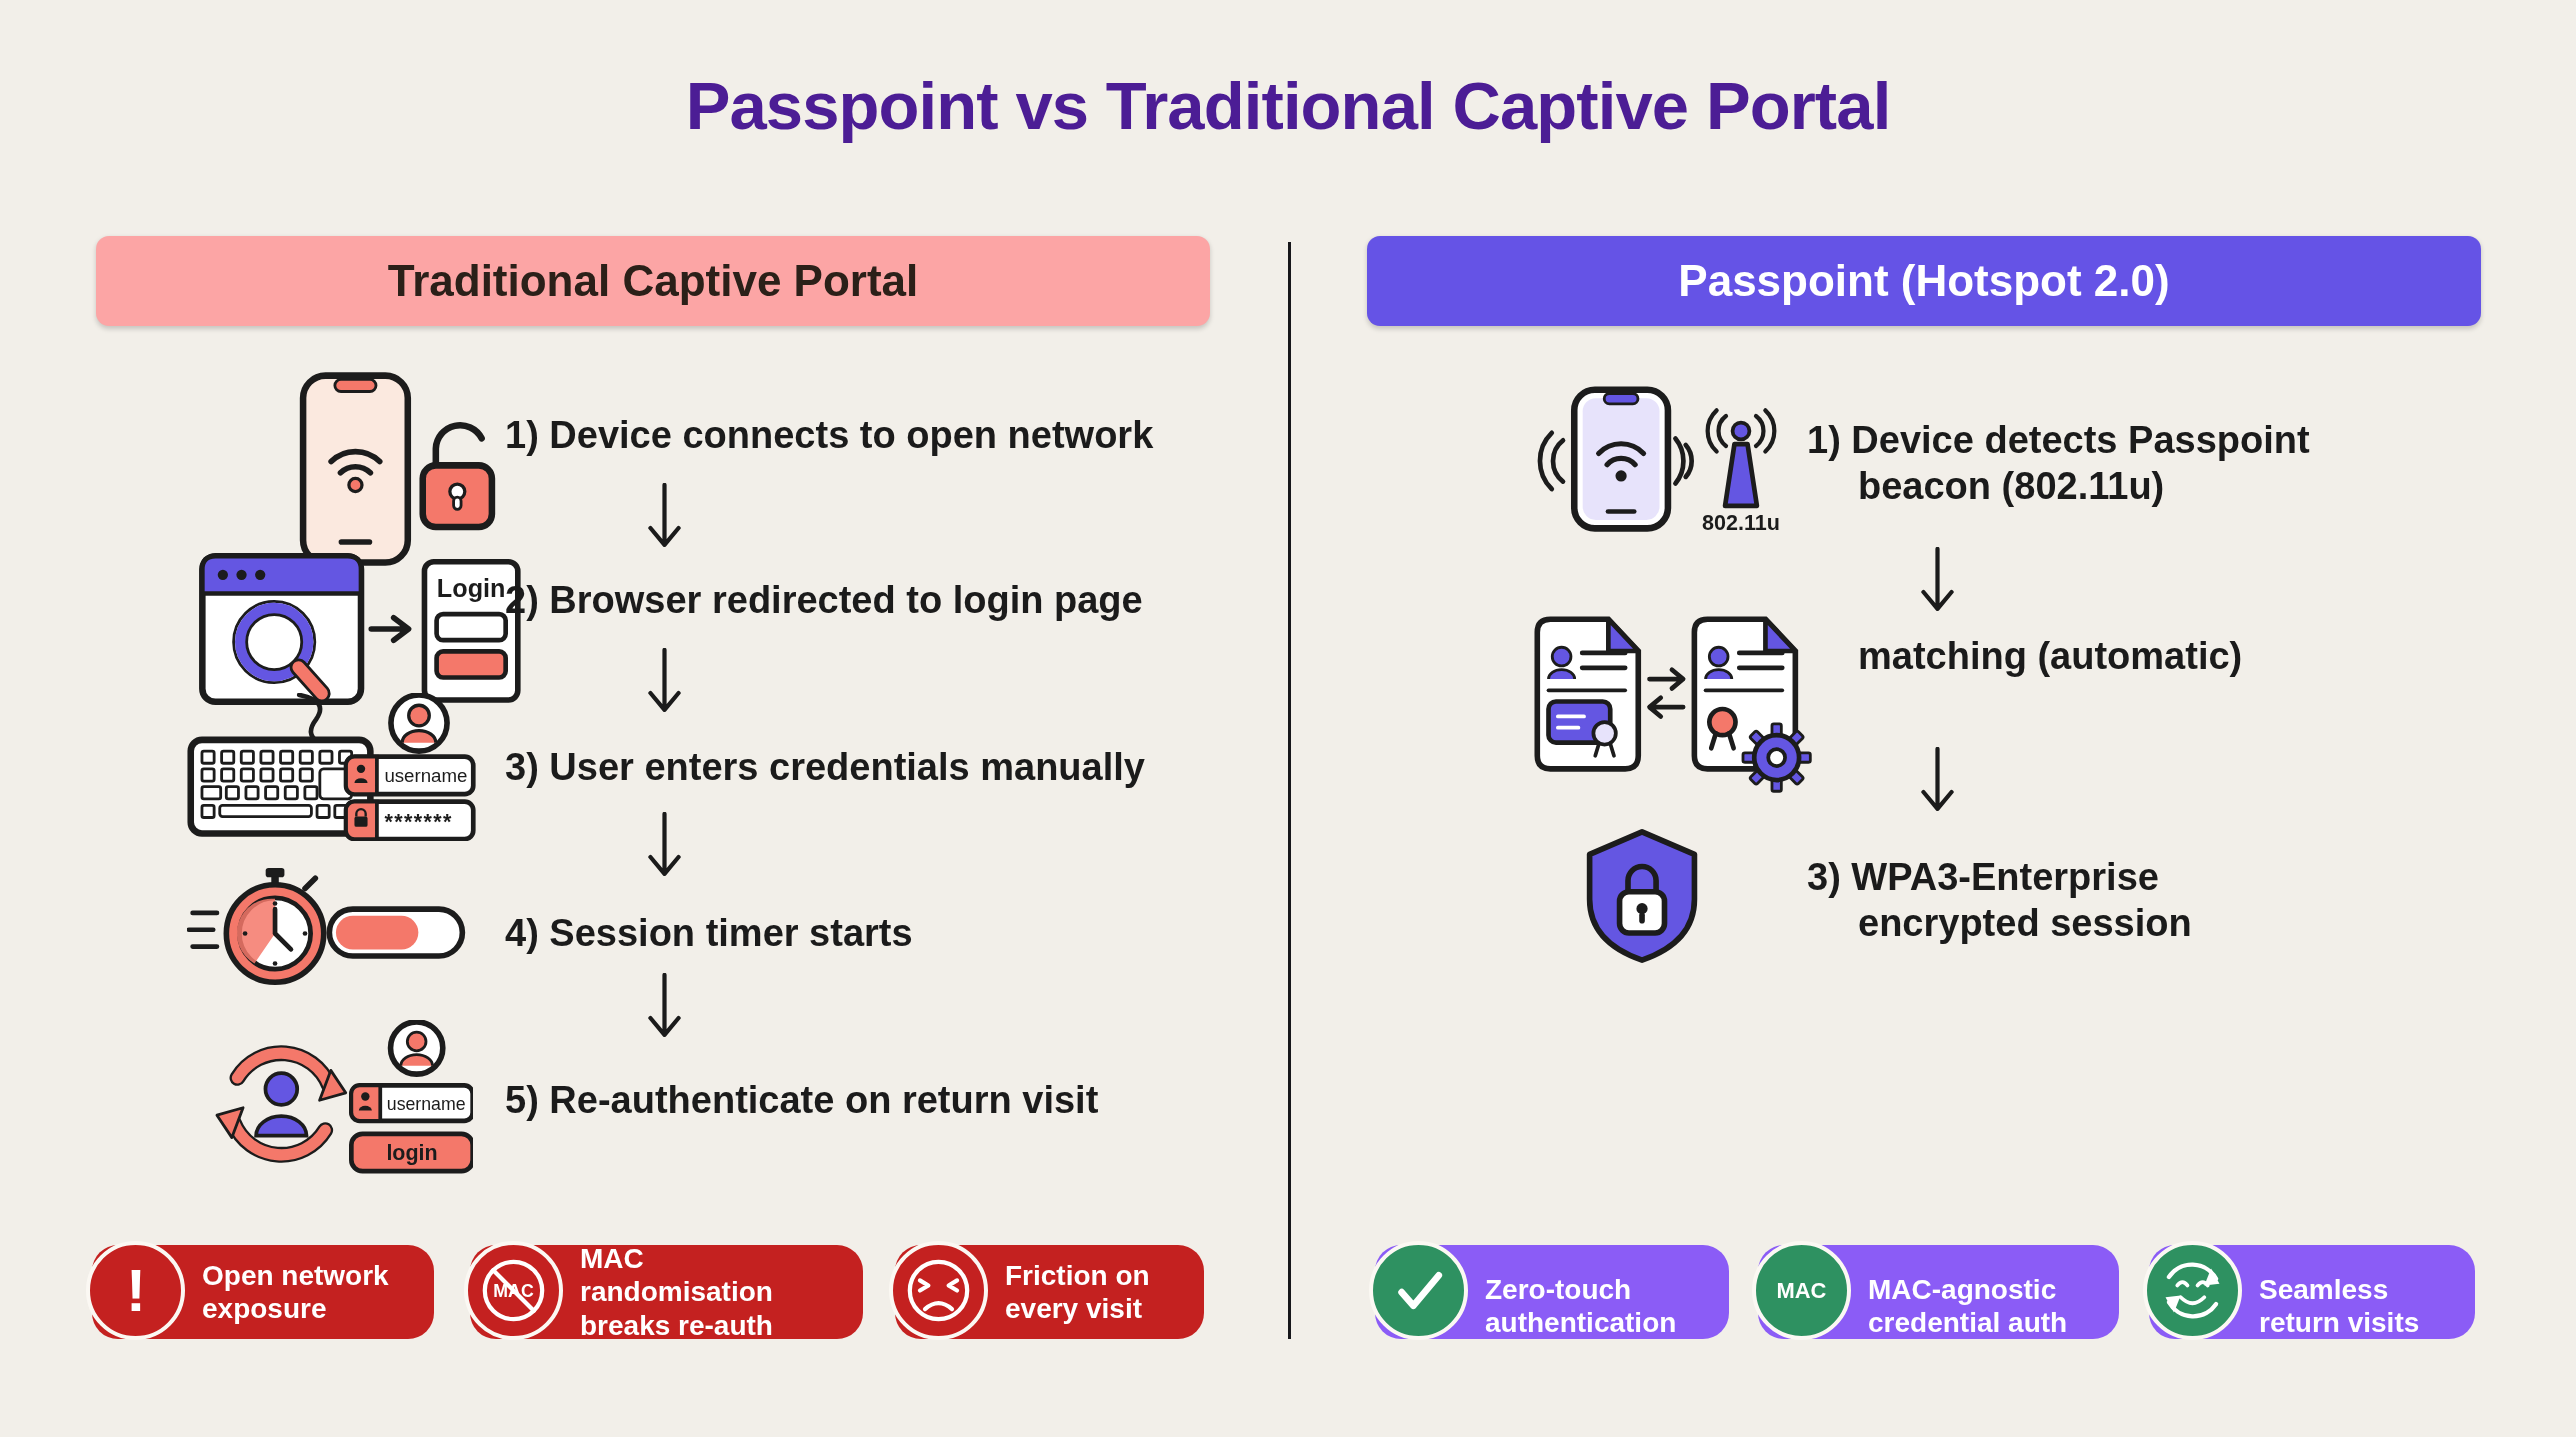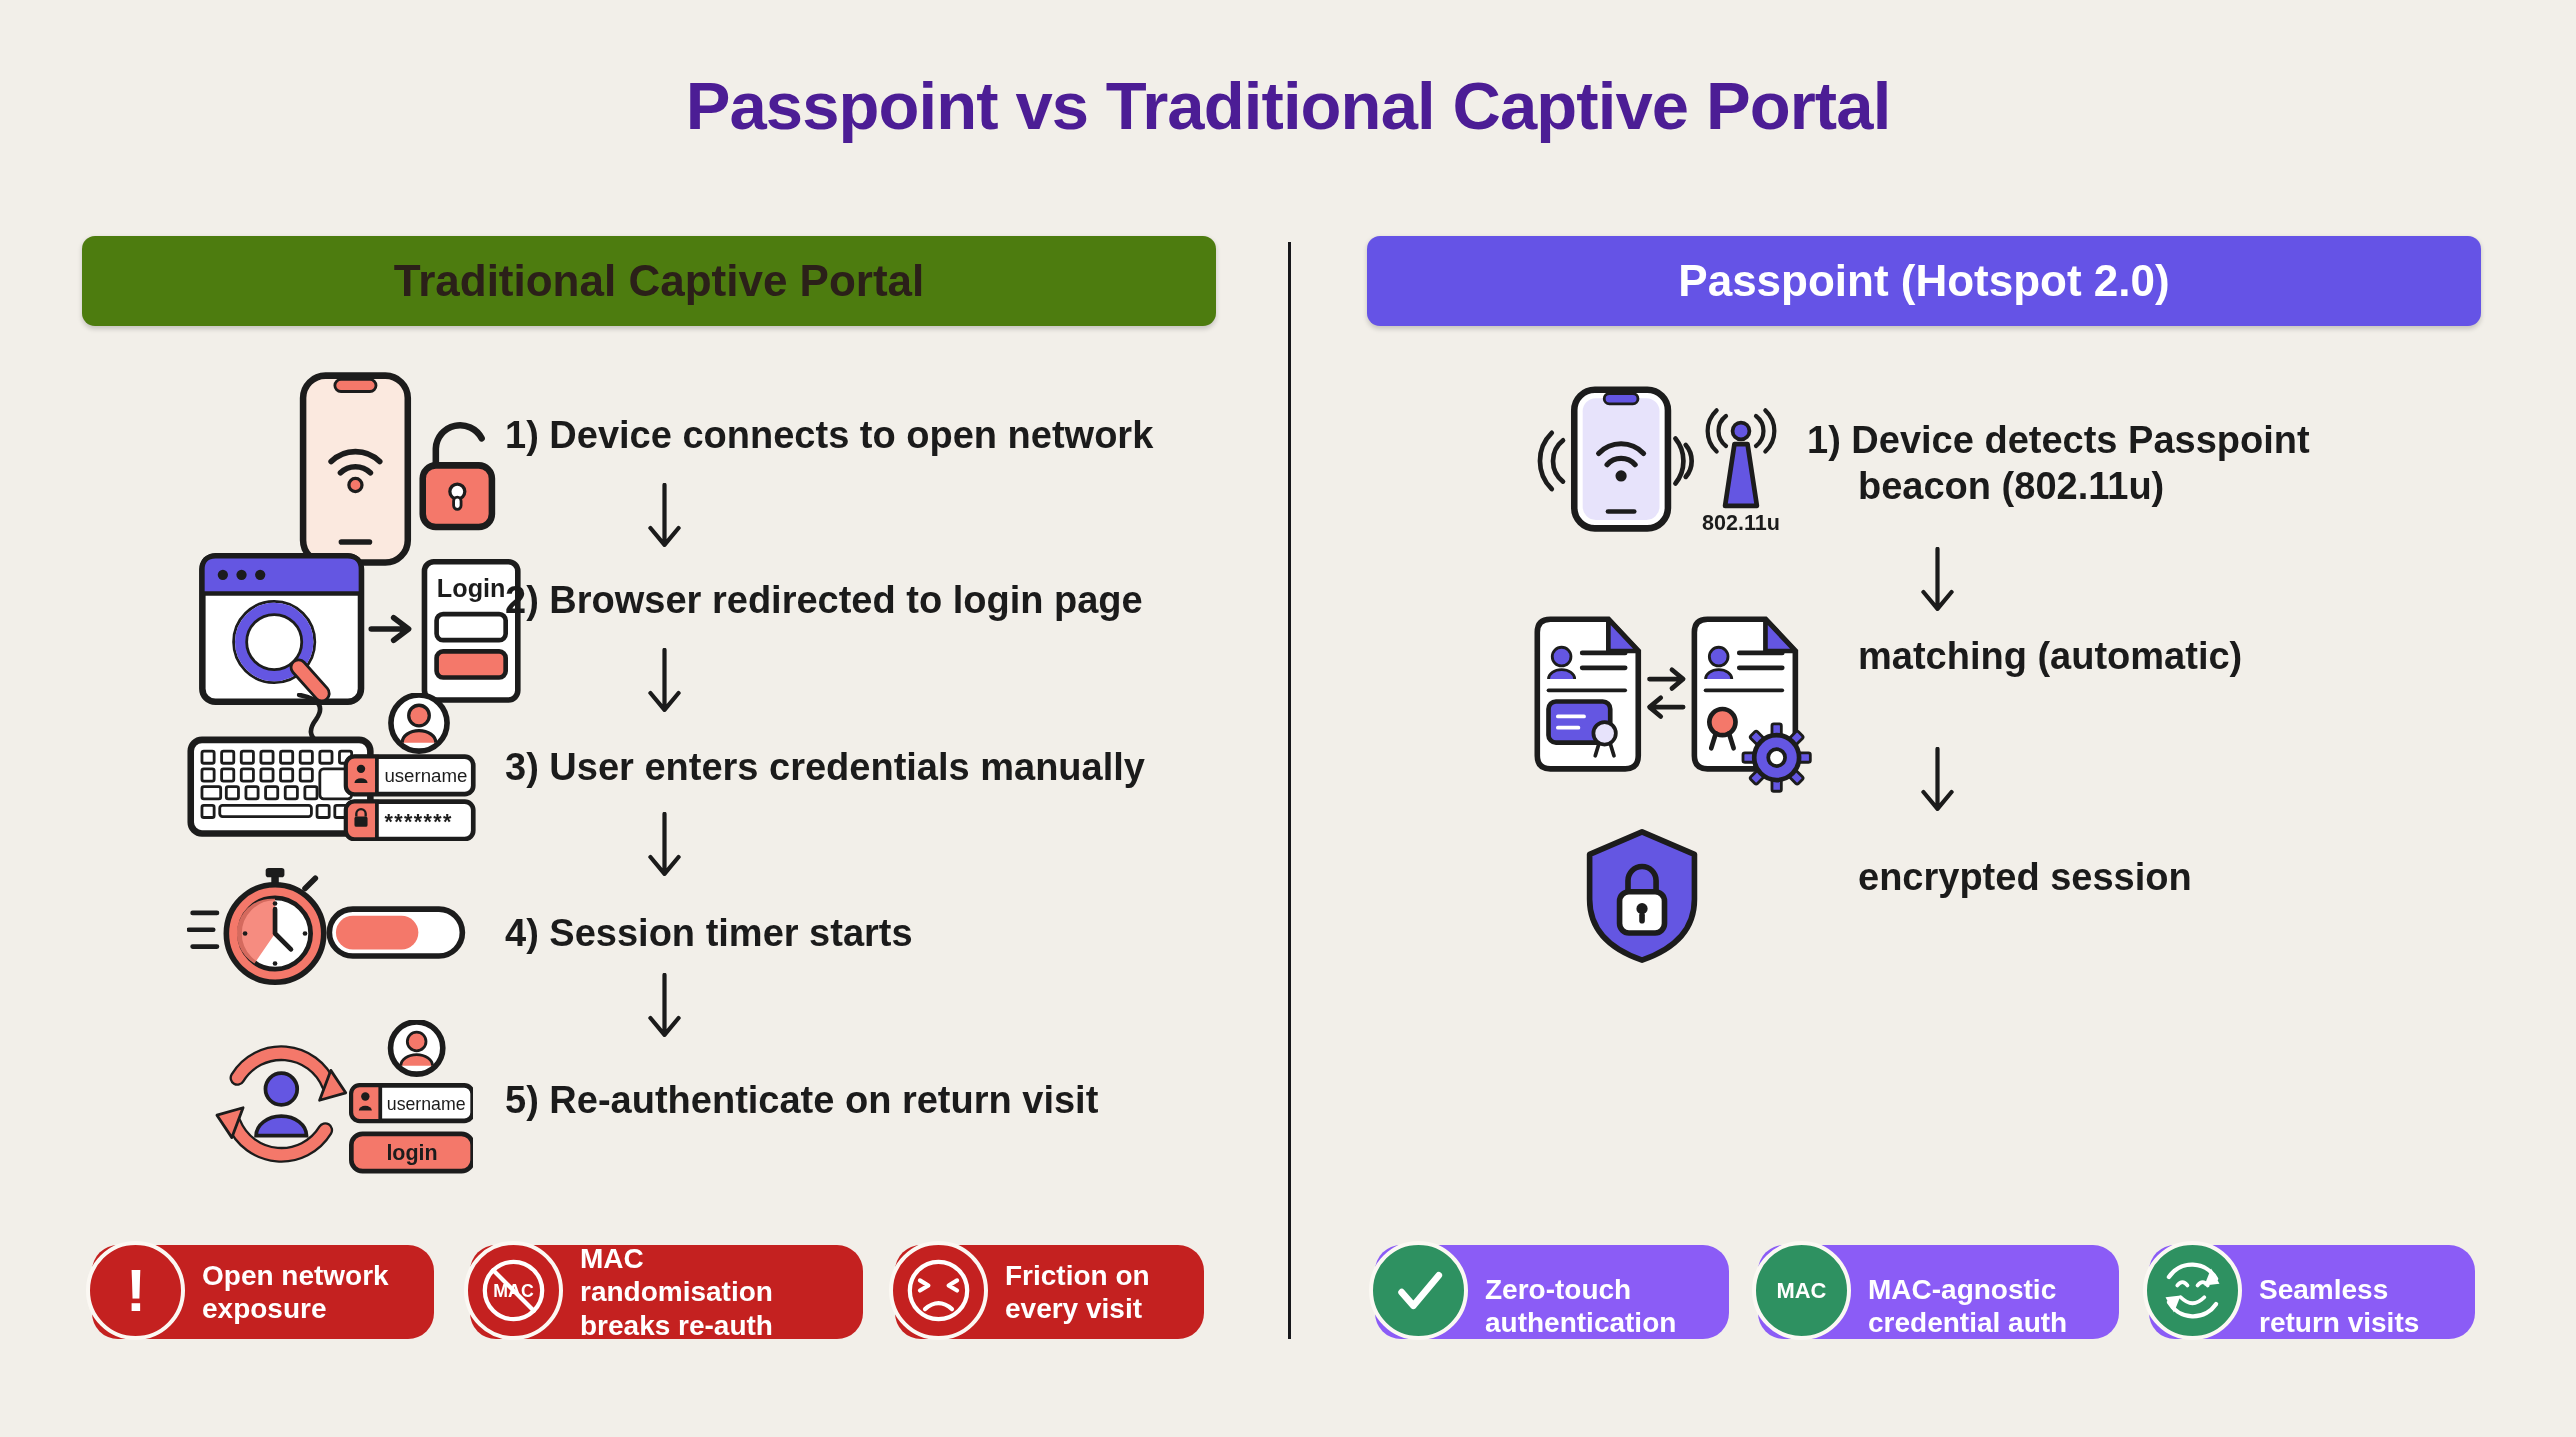--- a/index.html
+++ b/index.html
@@ -12,21 +12,21 @@
   .abs{position:absolute;}
   .title{
     position:absolute;left:0;right:0;top:67px;text-align:center;
     font-size:67px;font-weight:700;letter-spacing:-0.9px;color:#4c1d95;
   }
   .col-header{
     position:absolute;top:236px;width:1114px;height:90px;border-radius:13px;
     display:flex;align-items:center;justify-content:center;
     font-size:44px;font-weight:700;box-shadow:0 2.8px 5.6px rgba(0,0,0,0.18);
   }
-  .col-header.hl{left:82px;background:#4d7c0f;color:#2B2019;padding-left:20px;}
+  .col-header.hl{left:96px;background:#fca5a5;color:#2B2019;}
   .col-header.hr{left:1367px;background:#6553E6;color:#FFFFFF;}
   .divider{position:absolute;left:1288px;top:242px;width:2.8px;height:1097px;background:#17171B;}
   .step-text{
     position:absolute;font-size:38px;font-weight:600;color:#1B1B1B;line-height:1.22;
   }
   .step-text .l2{margin-left:51px;}
   .arrow{position:absolute;width:41px;height:75px;}
   .badge{
     position:absolute;top:1245px;height:94px;border-radius:26px;
     display:flex;align-items:center;color:#FFFFFF;
@@ -287,20 +287,21 @@
 </svg>
 
 <svg class="abs" style="left:1584px;top:828px" width="117" height="136" viewBox="0 0 125 145">
   <path d="M62 4 L118 28 V76 C118 110 94 130 62 141 C30 130 6 110 6 76 V28 Z" fill="#6456E2" stroke="#1C1C1C" stroke-width="6" stroke-linejoin="round"></path>
   <path d="M47 68 V56 a15 15 0 0 1 30 0 v12" fill="none" stroke="#1C1C1C" stroke-width="6"></path>
   <rect x="38" y="68" width="48" height="44" rx="10" fill="#FFFFFF" stroke="#1C1C1C" stroke-width="6"></rect>
   <circle cx="62" cy="86" r="6" fill="#1C1C1C"></circle>
   <rect x="59" y="90" width="6" height="12" rx="3" fill="#1C1C1C"></rect>
 </svg>
 <div class="step-text" style="left:1807px;top:854px">
+  <div>3) WPA3-Enterprise</div>
   <div class="l2">encrypted session</div>
 </div>
 
 <div class="badge green" style="left:1375px;width:354px">
   <div class="badge-circle">
     <svg width="81" height="81" viewBox="-48 -48 96 96">
       <path d="M-20 2 L-6 18 L24 -18" fill="none" stroke="#FFFFFF" stroke-width="8" stroke-linecap="round" stroke-linejoin="round"></path>
     </svg>
   </div>
   <div class="badge-text">

